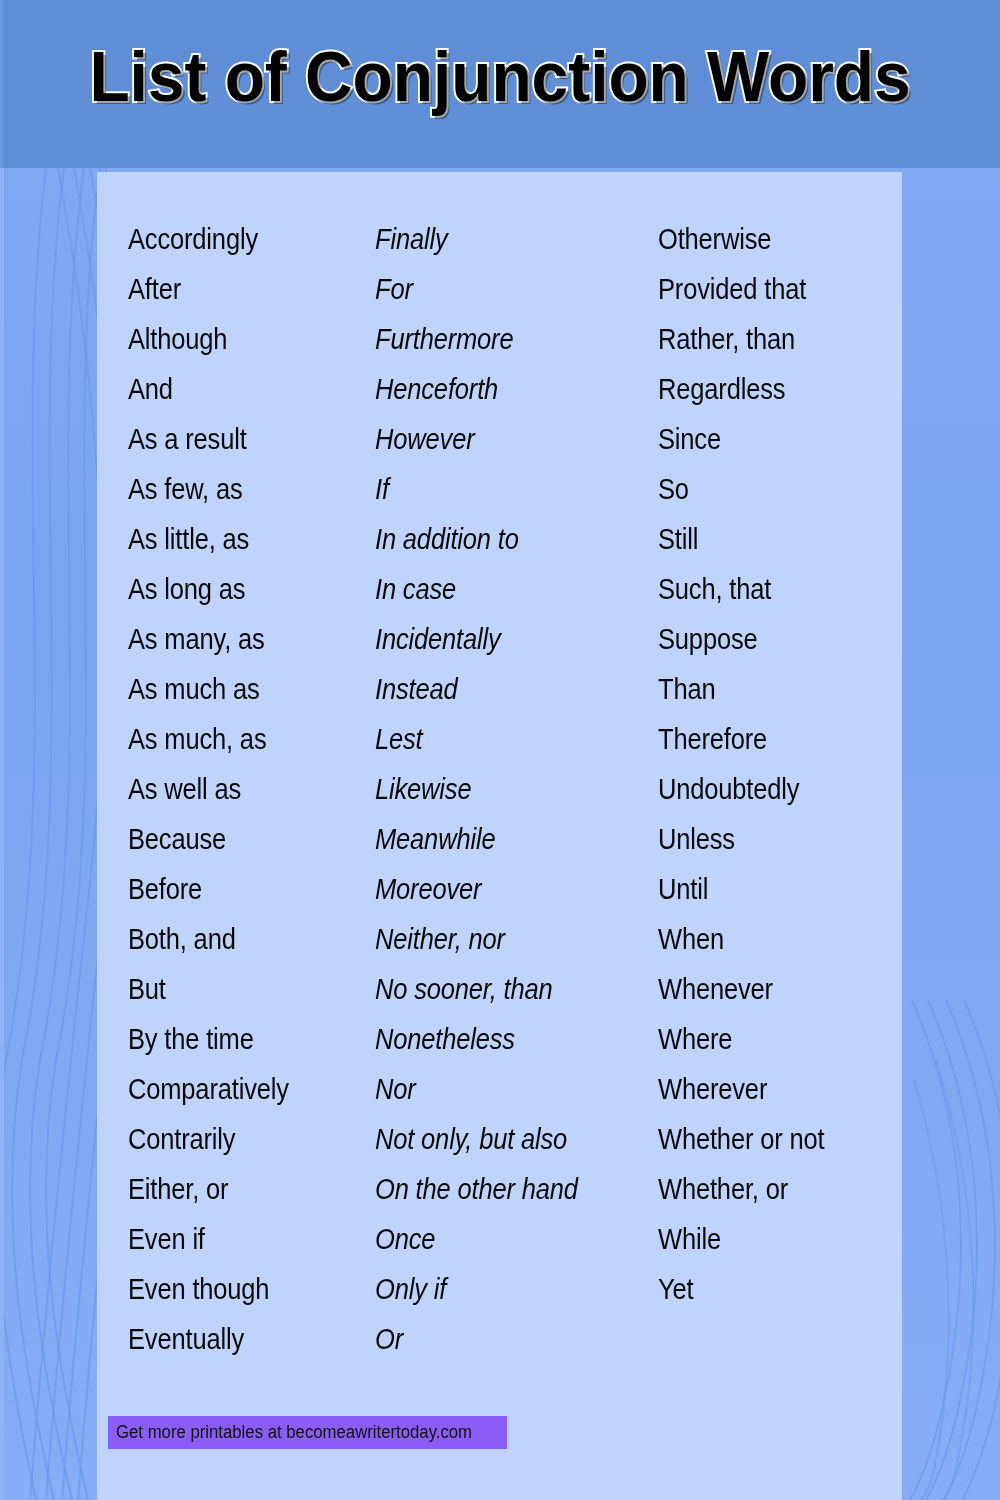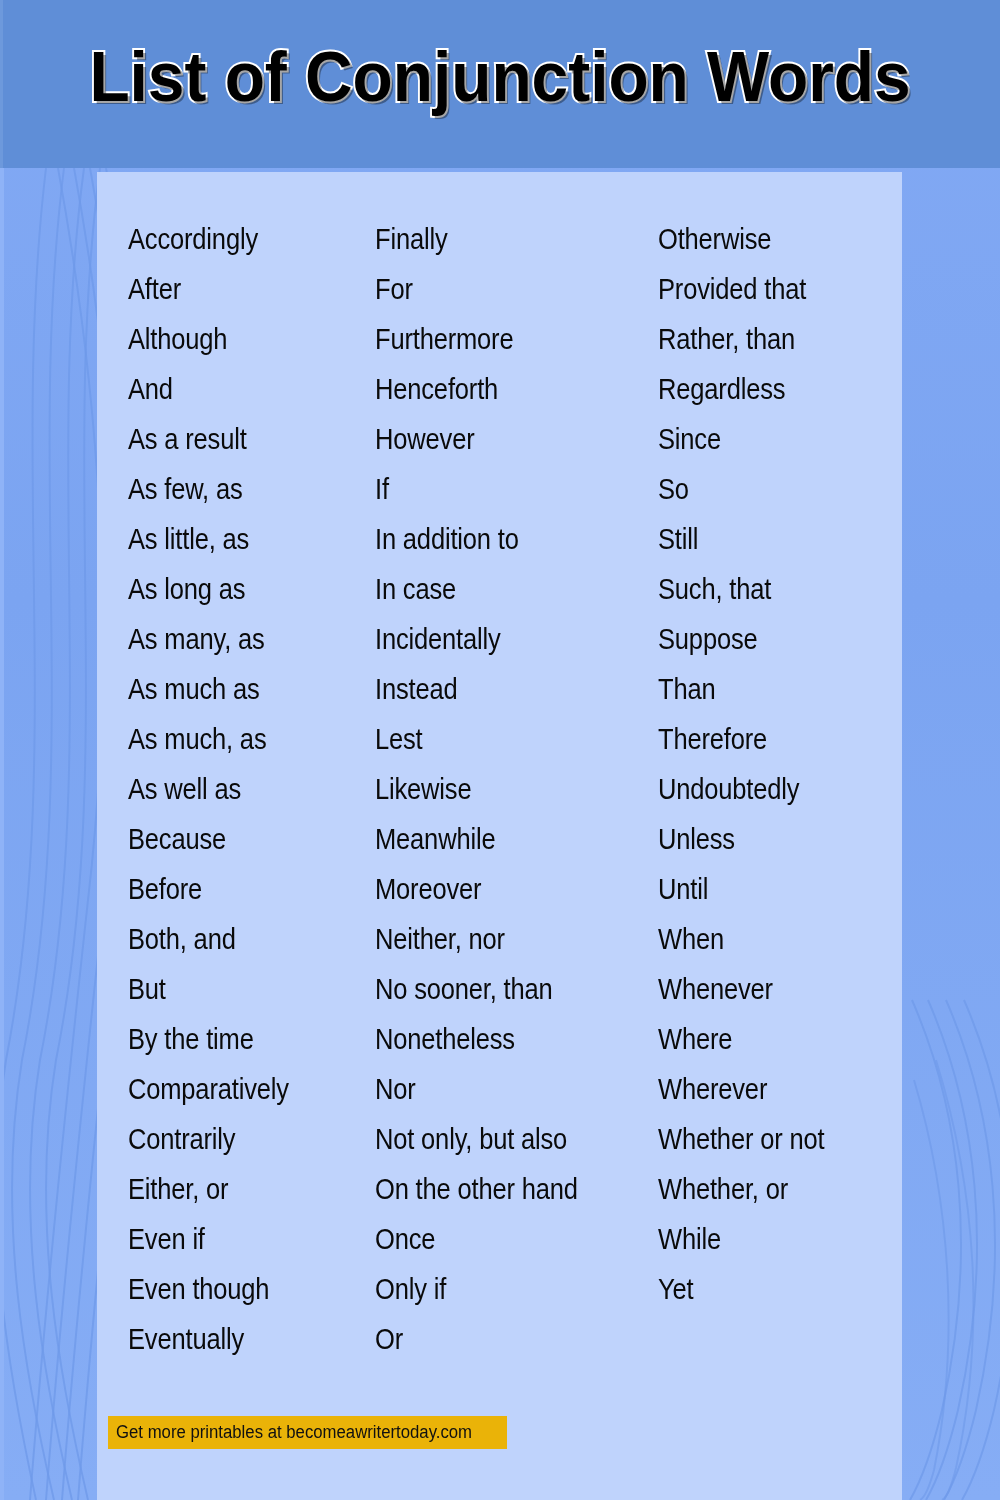--- a/index.html
+++ b/index.html
@@ -95,41 +95,41 @@
     top: 42px;
     width: 760px;
     display: flex;
     flex-direction: row;
   }
   .word-column {
     display: flex;
     flex-direction: column;
   }
   .word-column.col-0 { width: 258px; }
-  .word-column.col-1 { width: 295px; }
+  .word-column.col-1 { width: 295px; font-style: italic; }
   .word-column.col-2 { width: 240px; }
 
   .word-item {
     font-family: "Liberation Sans", "DejaVu Sans", sans-serif;
     font-size: 29px;
     line-height: 50px;
     height: 50px;
     color: #0a0a0a;
     white-space: nowrap;
     transform: scaleX(0.88);
     transform-origin: left center;
     letter-spacing: -0.2px;
   }
 
   
   #footer {
     position: absolute;
     left: 11px;
     top: 1244px;
-    background: #eab308;
+    background: #8b5cf6;
     padding: 5px 8px 6px 8px;
     display: inline-block;
   }
   #footer-text {
     font-family: "Liberation Sans", "DejaVu Sans", sans-serif;
     font-size: 18px;
     line-height: 22px;
     color: #111111;
     white-space: nowrap;
     transform: scaleX(0.93);

